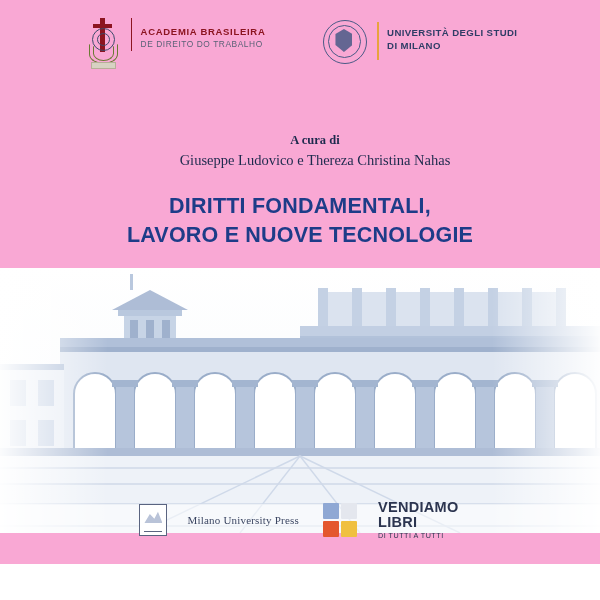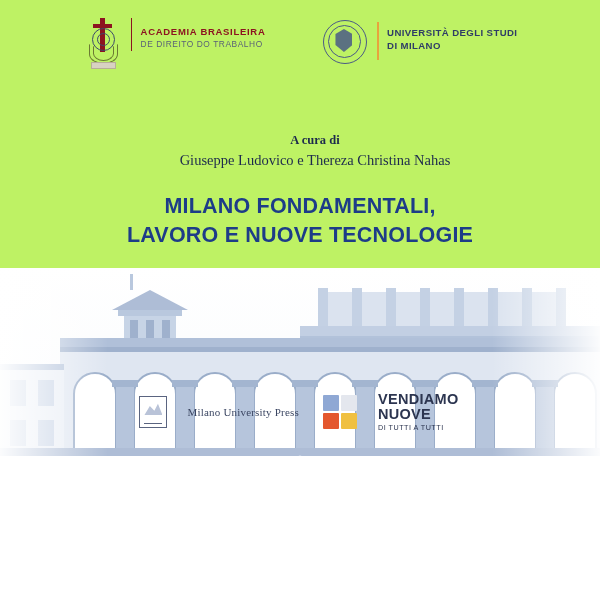--- a/index.html
+++ b/index.html
@@ -9,22 +9,22 @@
   }
   body {
     width: 600px;
     height: 600px;
     font-family: "Liberation Sans", sans-serif;
     overflow: hidden;
   }
   .cover {
     position: relative;
     width: 600px;
-    height: 456px;
-    background: #bef264;
+    height: 564px;
+    background: #f9a8d4;
     box-sizing: border-box;
     overflow: hidden;
   }
 
   
   .logos {
     position: absolute;
     top: 18px;
     left: 0;
     width: 600px;
@@ -361,21 +361,21 @@
 
   <div class="series">
   </div>
 
   <div class="editors">
     <div class="acuradi">A cura di</div>
     <div class="names">Giuseppe Ludovico e Thereza Christina Nahas</div>
   </div>
 
   <div class="title">
-    <div>MILANO FONDAMENTALI,</div>
+    <div>DIRITTI FONDAMENTALI,</div>
     <div>LAVORO E NUOVE TECNOLOGIE</div>
   </div>
 
   <div class="illus">
     <svg width="600" height="265" viewBox="0 0 600 265" xmlns="http://www.w3.org/2000/svg" aria-hidden="true">
       <defs>
         <linearGradient id="sky" x1="0" y1="0" x2="0" y2="1">
           <stop offset="0%" stop-color="#ffffff"></stop>
           <stop offset="100%" stop-color="#f4f7fb"></stop>
         </linearGradient>
@@ -514,20 +514,20 @@
 
     <div class="vend">
       <div class="vend-bars">
         <div class="vb" style="background:#8fa8d4"></div>
         <div class="vb" style="background:#e4e7ee"></div>
         <div class="vb" style="background:#e4572e"></div>
         <div class="vb" style="background:#f0c040"></div>
       </div>
       <div class="vend-text">
         <div class="t1">VENDIAMO</div>
-        <div class="t2">NUOVE</div>
+        <div class="t2">LIBRI</div>
         <div class="t3">DI TUTTI A TUTTI</div>
       </div>
     </div>
 
   </div>
 
 </div>
 
 </body></html>

